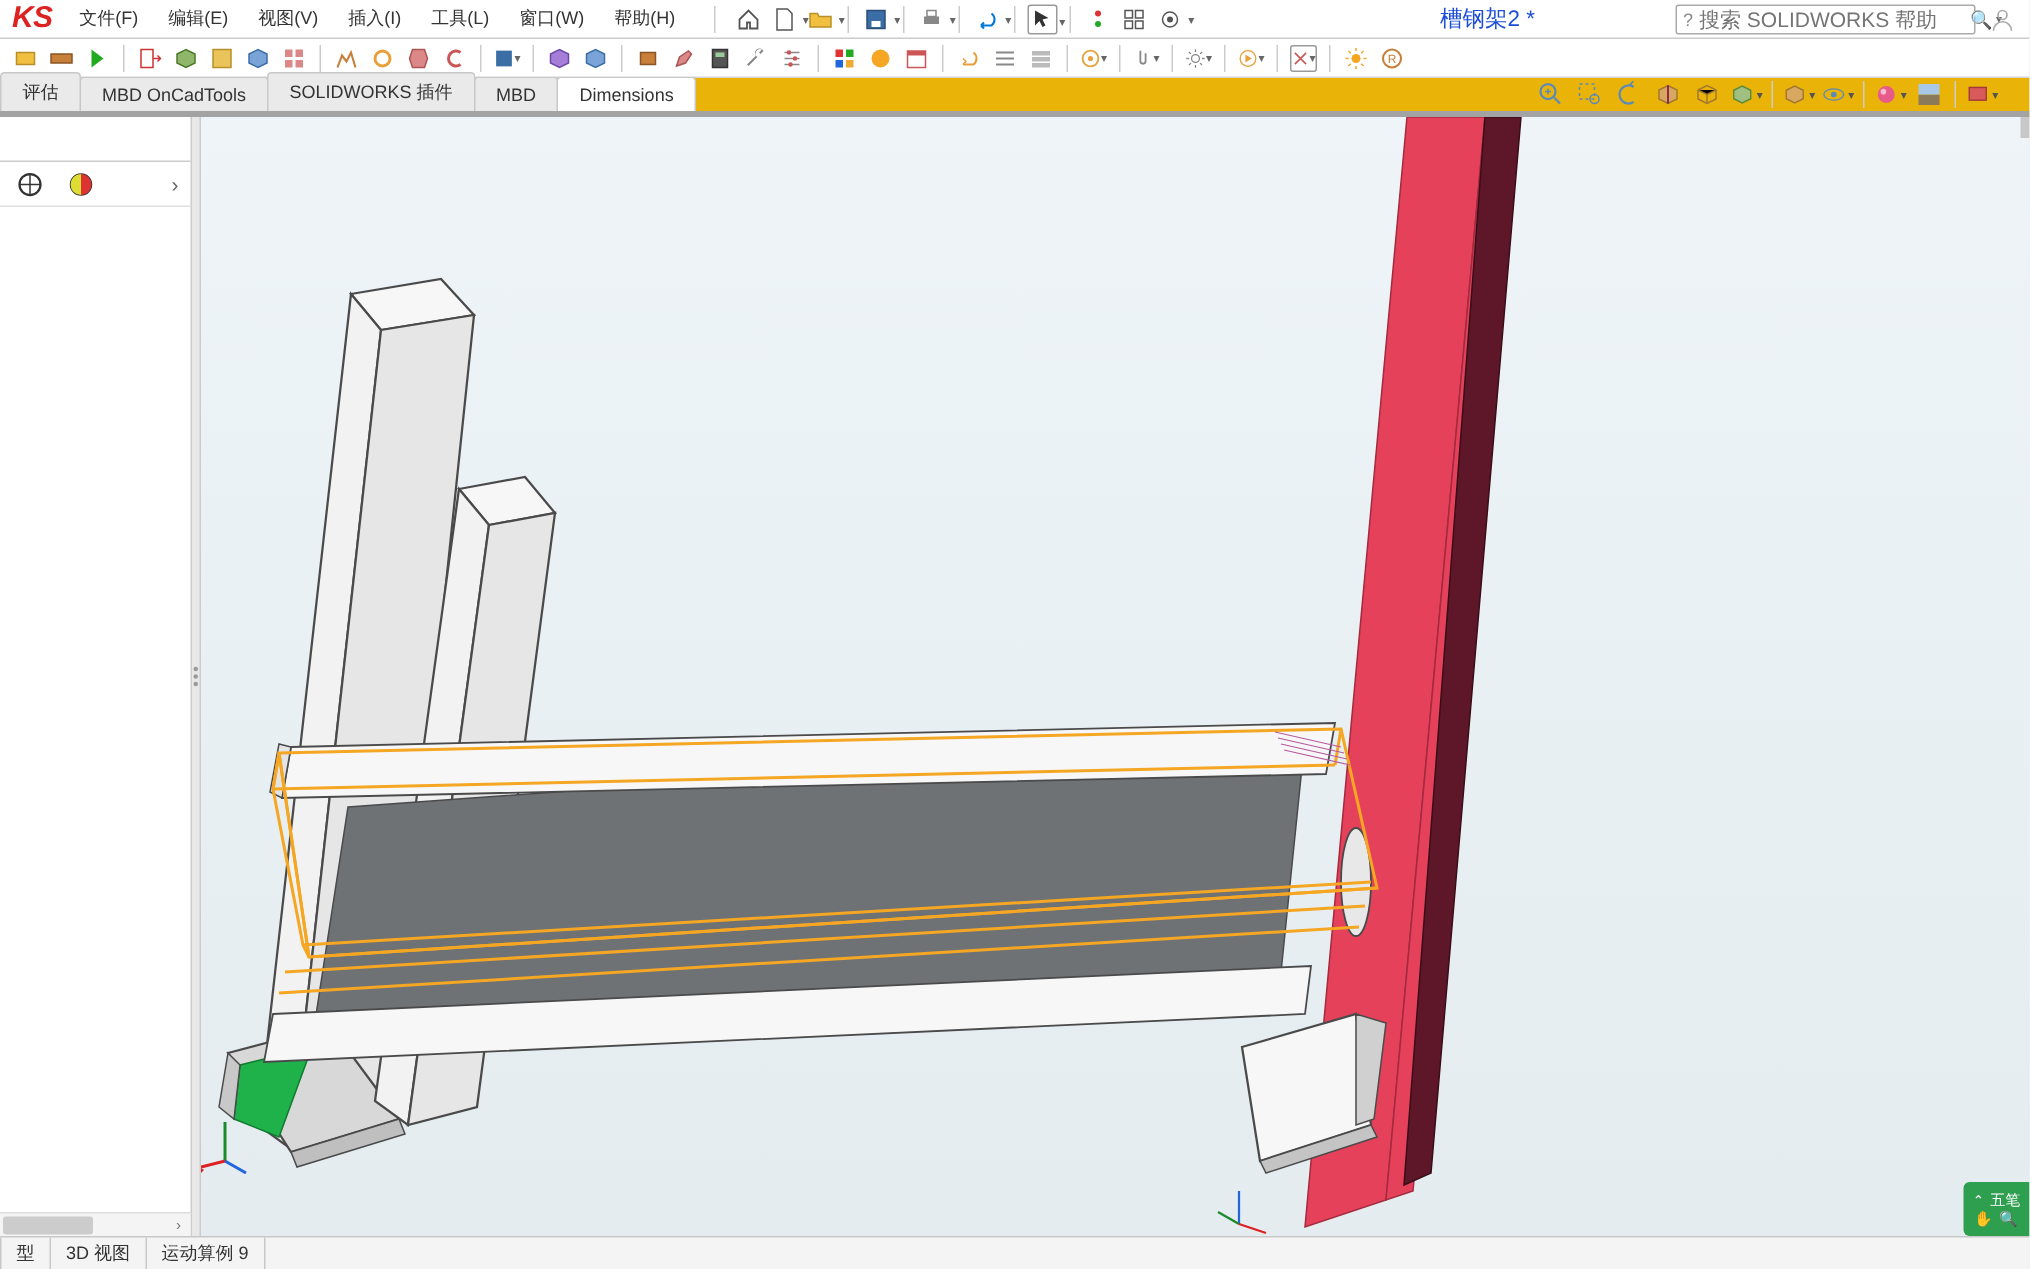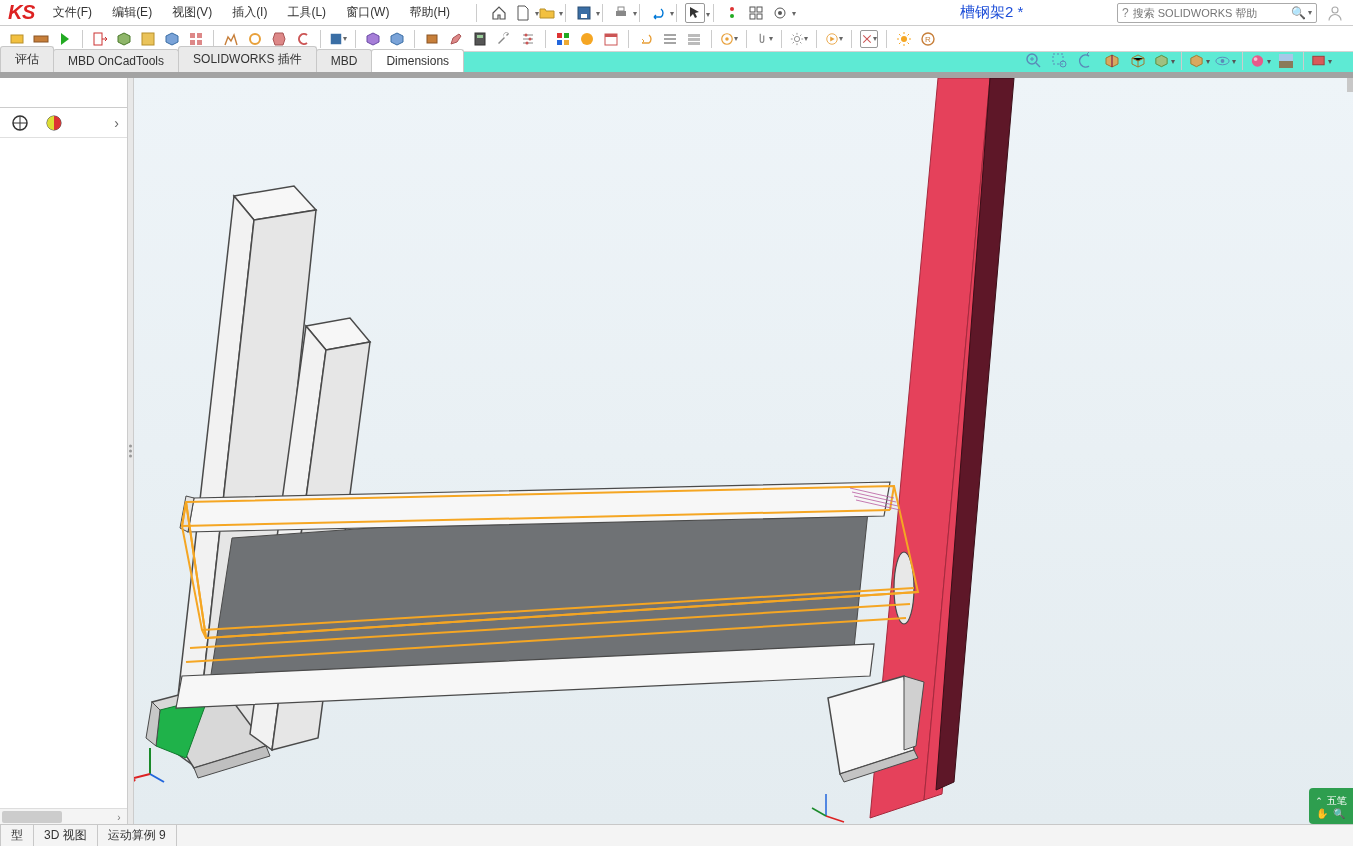--- a/index.html
+++ b/index.html
@@ -13,37 +13,37 @@
 .logo { color: #d22; font-weight: bold; font-style: italic; padding: 0 8px; font-size: 20px; letter-spacing:-0.5px;}
 .menu-item { padding: 0 10px; cursor: pointer; text-align: right; }
 .menubar .sep { width:1px; height:18px; background:#ccc; margin:0 4px;}
 .pin { color:#0078d7; padding:0 6px; cursor:pointer;}
 .toolbar-icons { display:flex; align-items:center; gap:4px; margin-left:8px;}
 .ticon { width:20px; height:20px; display:flex; align-items:center; justify-content:center; cursor:pointer; position:relative;}
 .ticon svg { width:16px; height:16px; }
 .ticon .dd { position:absolute; right:-6px; top:6px; font-size:8px; color:#666;}
 .doc-title { margin-left:auto; margin-right:auto; position:absolute; left:50%; transform:translateX(-50%); left:960px; transform:none; font-size:15px; color:#1d4ed8;}
 .search-box { margin-left:auto; display:flex; align-items:center; border:1px solid #aaa; border-radius:2px; height:20px; padding:0 4px; width:200px; }
-.search-box input { border:none; outline:none; font-size:11px; flex:1; color:#888;}
+.search-box input { border:none; outline:none; font-size:14px; flex:1; color:#888;}
 .search-box .qicon { color:#888; font-size:12px; margin-right:4px;}
 .search-box .sicon { color:#888; font-size:12px;}
 .user-icon { width:24px; height:24px; margin:0 6px; color:#aaa; display:flex; align-items:center; justify-content:center;}
 
 
 .toolbar2 {
   height: 26px; background:#fff; border-bottom:1px solid #d4d4d4;
   display:flex; align-items:center; gap:6px; padding-left:8px;
 }
 .tb2-icon { width:18px; height:18px; display:flex; align-items:center; justify-content:center; cursor:pointer;}
 .tb2-icon svg { width:16px; height:16px; }
 .tb2-sep { width:1px; height:18px; background:#ccc; margin:0 2px;}
 
 
 .cmdtabs {
-  height: 26px; background:#5eead4; border-bottom:6px solid #a3a3a3;
+  height: 26px; background:#eab308; border-bottom:4px solid #a3a3a3;
   display:flex; align-items:flex-end; font-size:12px;
 }
 .cmdtab { padding:4px 14px; border:1px solid #c8c8c8; border-bottom:none; background:#eaeaea; margin-right:-1px; cursor:pointer; color:#333; border-radius:3px 3px 0 0;}
 .cmdtab.active { background:#fff; }
 .cmdtab-right { margin-left:560px; display:flex; gap:4px; align-items:center;}
 .view-icon { width:22px; height:22px; display:flex; align-items:center; justify-content:center; cursor:pointer;}
 .view-icon svg{width:18px;height:18px;}
 .view-icon .dd{font-size:8px;color:#555;margin-left:1px;}
 
 

